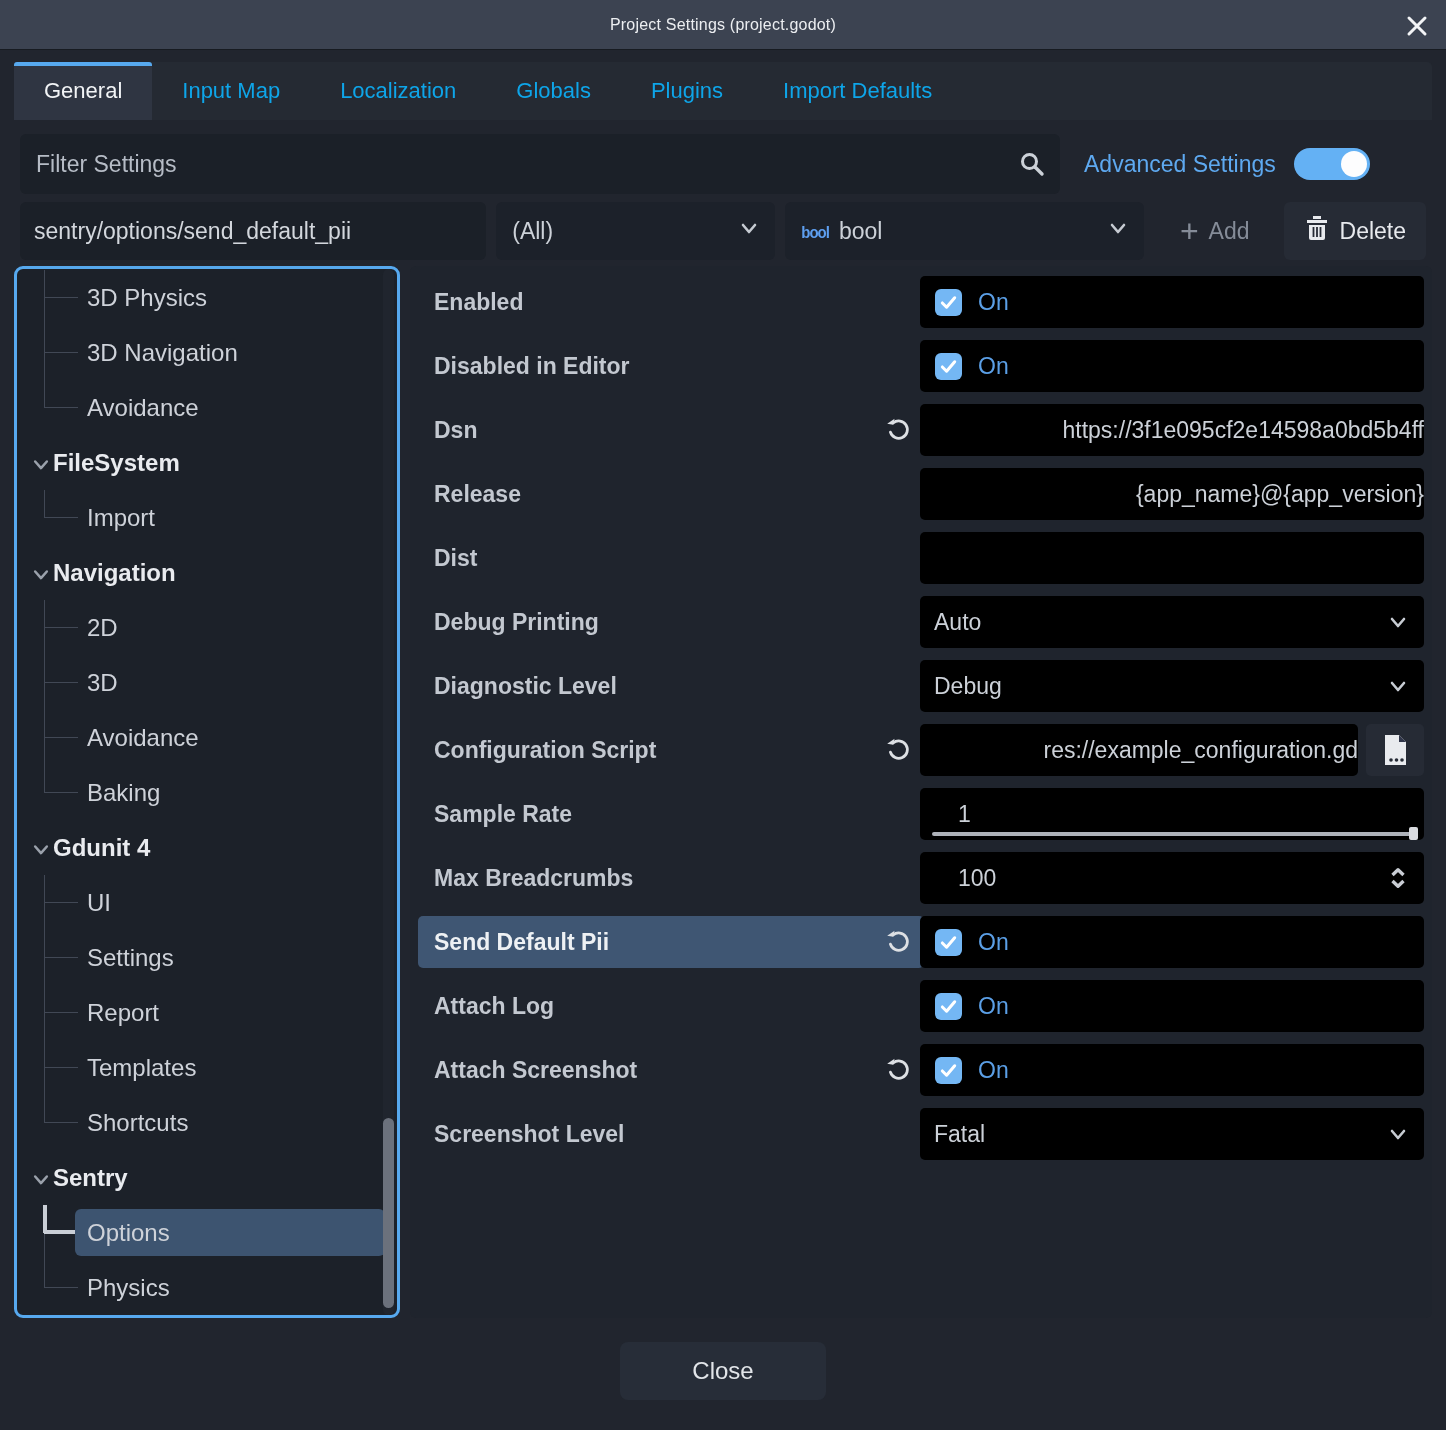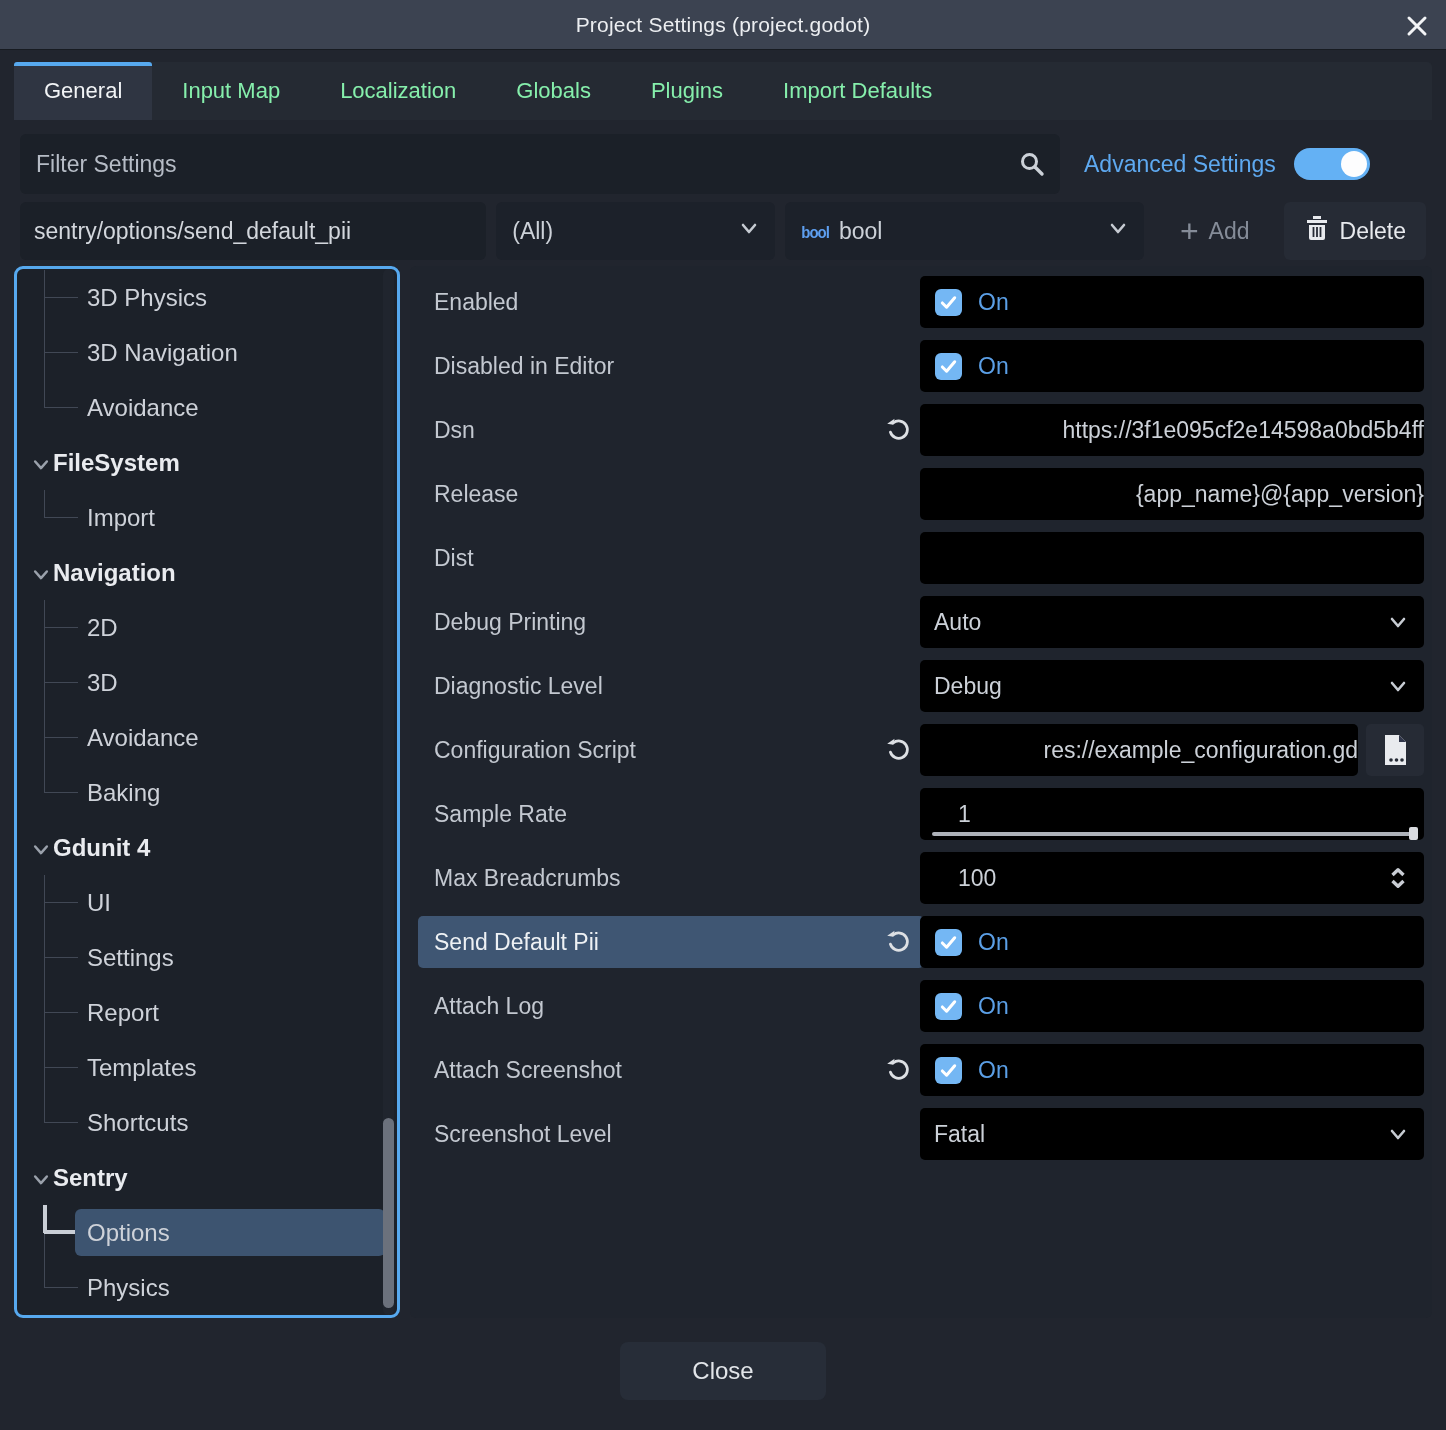--- a/index.html
+++ b/index.html
@@ -10,34 +10,34 @@
     font-family:"Liberation Sans", sans-serif;
     overflow:hidden;
     color:#e8eaee;
   }
   
   .titlebar {
     position:absolute; top:0; left:0; width:1446px; height:50px;
     background:#3c4351; border-bottom:1px solid #171b21;
     display:flex; align-items:center; justify-content:center;
   }
-  .titlebar .title { font-size:21px; color:#eceef1; letter-spacing:.2px; }
+  .titlebar .title { font-size:16px; color:#eceef1; letter-spacing:.2px; }
   .close-btn {
     position:absolute; right:14px; top:11px; width:30px; height:30px;
     display:flex; align-items:center; justify-content:center; cursor:pointer;
   }
   
   .tabbar {
     position:absolute; top:62px; left:14px; width:1418px; height:58px;
     background:#252a33; border-radius:5px 5px 0 0;
     display:flex; align-items:stretch;
   }
   .tab {
     padding:0 30px; display:flex; align-items:center;
-    font-size:22px; color:#86efac; cursor:pointer; position:relative;
+    font-size:22px; color:#0ea5e9; cursor:pointer; position:relative;
     border-radius:5px 5px 0 0;
   }
   .tab.active {
     background:#2f3542; color:#f2f4f6;
   }
   .tab.active::before {
     content:""; position:absolute; top:0; left:0; right:0; height:4px;
     background:#57a9ef; border-radius:3px 3px 0 0;
   }
   
@@ -145,21 +145,21 @@
   .prow {
     position:relative; height:52px; margin:0 8px 12px 0; display:flex;
     align-items:center;
   }
   .prow .row-hilite {
     position:absolute; left:8px; top:0; bottom:0; width:506px;
     background:#3f5673; border-radius:5px; z-index:0;
   }
   .prow .plabel {
     position:relative; z-index:1; margin-left:24px; font-size:23px;
-    color:#c3c8d0; flex:1 1 auto; white-space:nowrap; overflow:hidden;
+    color:#c3c8d0; flex:1 1 auto; white-space:nowrap; overflow:hidden;font-weight:bold;
   }
   .prow.hilited .plabel { color:#eef1f4; }
   .revert-btn {
     position:relative; z-index:1; width:44px; height:44px; flex:none;
     display:flex; align-items:center; justify-content:center; cursor:pointer;
   }
   .cellwrap { position:relative; z-index:1; width:504px; flex:none; height:52px;
     display:flex; gap:8px; }
   .cell {
     position:relative; flex:1 1 auto; height:52px; background:#000000;

